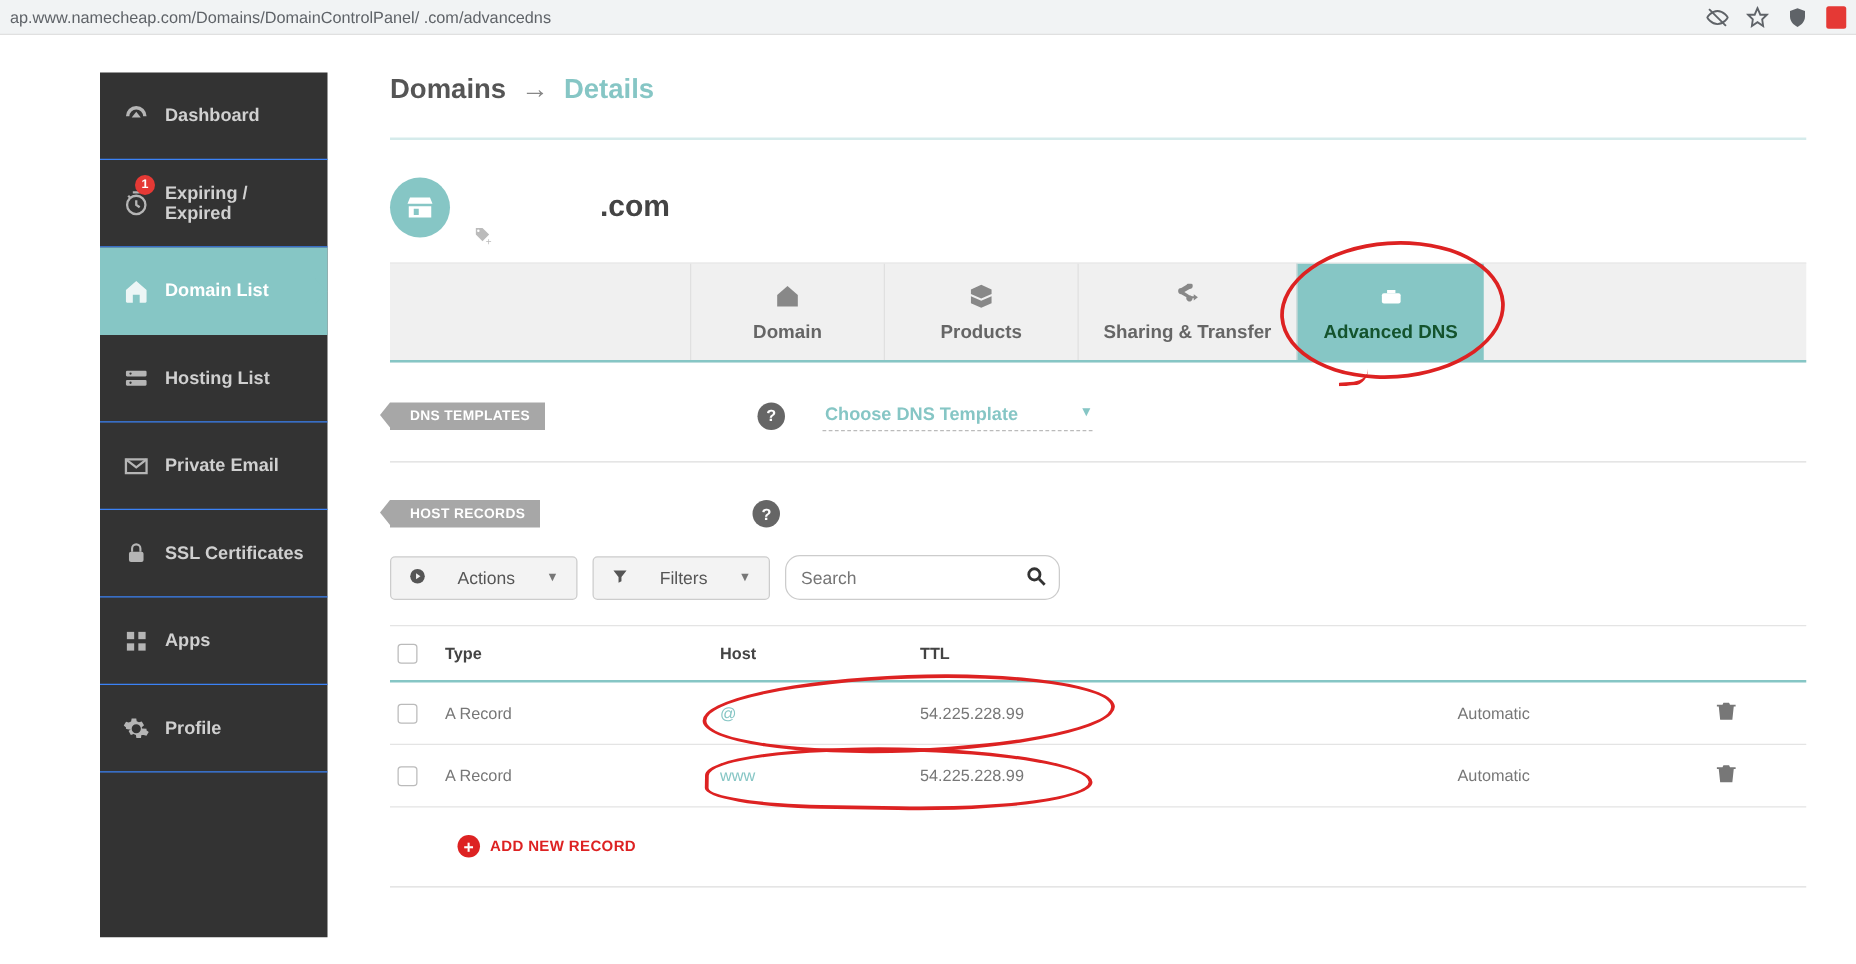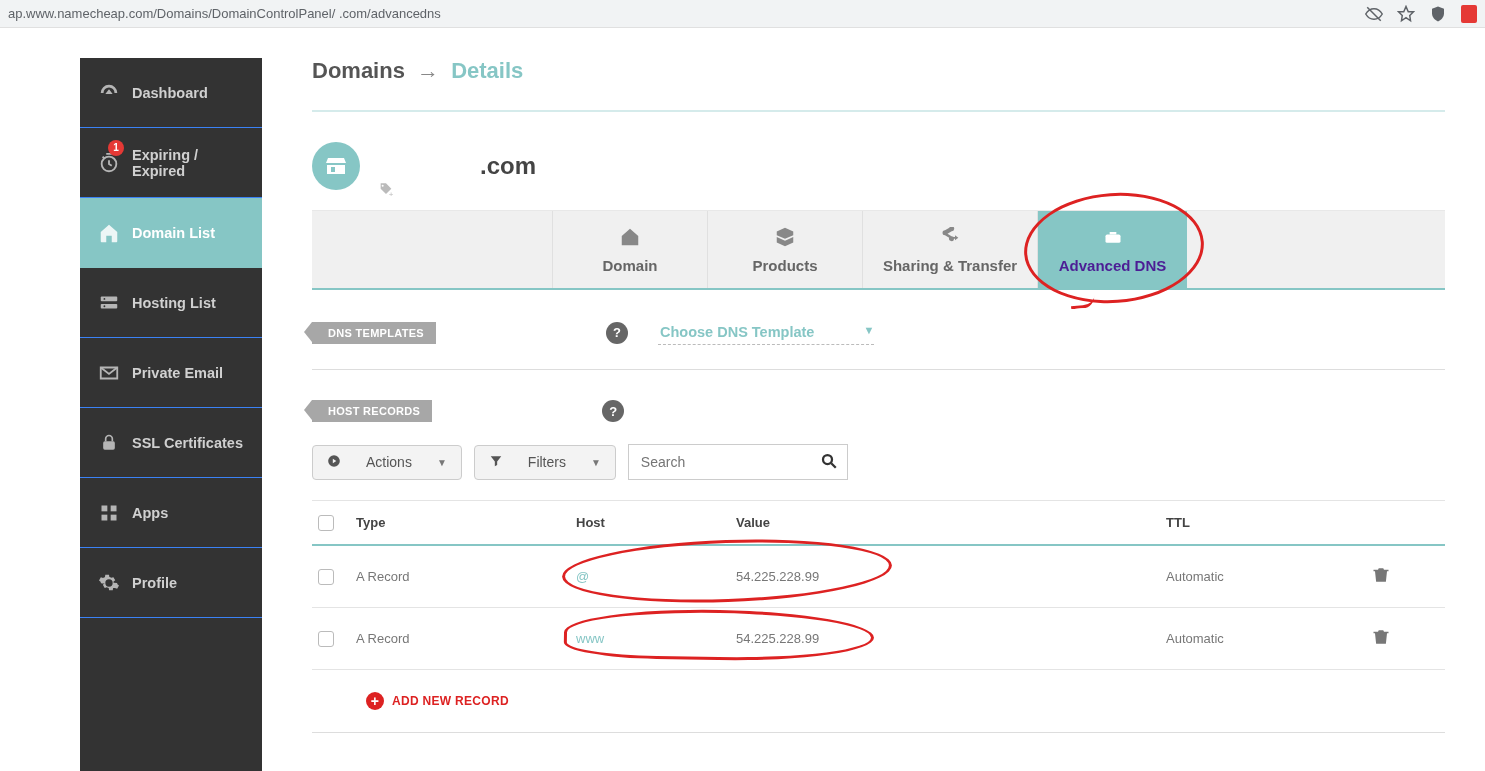--- a/index.html
+++ b/index.html
@@ -104,21 +104,21 @@
     justify-content:center;
     color:#666;
     font-size:15px;
     font-weight:600;
     border-left:1px solid #e0e0e0;
     cursor:pointer;
     position:relative;
   }
   .tab.wide { flex:0 0 175px;}
   .tab .tic { height:24px; margin-bottom:8px; color:#888; display:flex; align-items:center; justify-content:center;}
-  .tab.active { background:#86c6c5; color:#4c1d95; }
+  .tab.active { background:#86c6c5; color:#14532d; }
   .tab.active .tic { color:#fff;}
 
   
   .anno-tab {
     position:absolute;
     border:3px solid #d22;
     border-radius:50%;
     width:180px; height:110px;
     top:-18px;
     pointer-events:none;
@@ -171,36 +171,36 @@
   
   .action-row { display:flex; gap:12px; margin-top:22px; align-items:center;}
   .btn {
     background:#f3f3f3;border:1px solid #ccc;border-radius:4px;
     padding:8px 14px;font-size:14px;color:#555;display:flex;align-items:center;gap:25px;
     cursor:pointer;
   }
   .btn .caret { font-size:10px; color:#777; }
   .search-box { position:relative; }
   .search-box input{
-    border:1px solid #ccc;border-radius:0;height:36px;width:220px;
+    border:1px solid #ccc;border-radius:12px;height:36px;width:220px;
     padding:0 34px 0 12px;font-size:14px;color:#555;
   }
   .search-box .mag { position:absolute; right:10px; top:8px; color:#555;}
 
   
   .records { margin-top:20px; }
   .rec-head, .rec-row {
     display:grid;
     grid-template-columns: 44px 220px 160px 430px 190px 50px;
     align-items:center;
     border-bottom:1px solid #e4e4e4;
     font-size:13px;
   }
   .rec-head { color:#444; font-weight:700; height:46px; border-top:1px solid #e4e4e4; border-bottom:2px solid #86c6c5; }
-  .rec-row { color:#777; height:62px; position:relative;}
+  .rec-row { color:#777; height:50px; position:relative;}
   .chk { width:16px;height:16px;border:1px solid #bbb;border-radius:3px; cursor:pointer; margin-left:6px;}
   .host-link { color:#86c6c5; cursor:pointer;}
   .trash { color:#777; cursor:pointer; justify-self:center;}
 
   
   .anno-oval {
     position:absolute;
     border:3px solid #d22;
     border-radius:50%;
     pointer-events:none;
@@ -433,21 +433,20 @@
     </div>
 
     
     <div class="records">
       <div class="rec-head">
         <div>
             <div class="chk"></div>
           </div>
         <div>Type</div>
         <div>Host</div>
-        <div>Value</div>
         <div>TTL</div>
         <div></div>
       </div>
 
       <div class="rec-row">
         <div>
             <div class="chk"></div>
           </div>
         <div>A Record</div>
         <div class="host-link">@</div>

